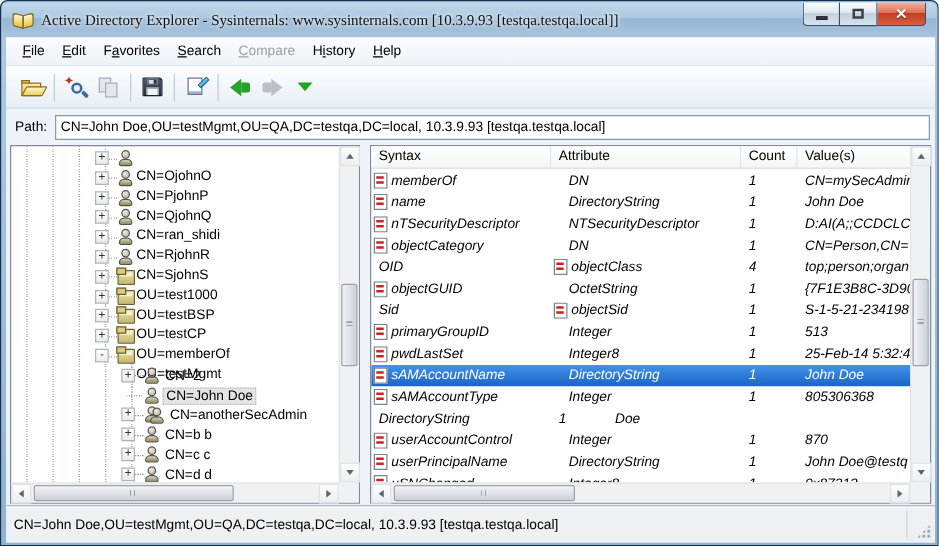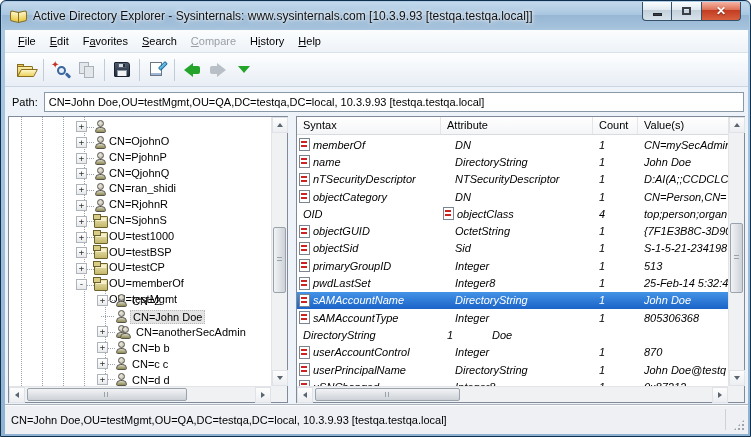--- a/index.html
+++ b/index.html
@@ -9,21 +9,21 @@
   .window { position:relative; width:751px; height:437px; background:linear-gradient(#aecbe5,#8fb2d2);
             border:1px solid #10304f; border-radius:6px 6px 0 0; overflow:hidden; }
   .titlebar { position:absolute; left:1px; right:1px; top:1px; height:28px;
               background:linear-gradient(#c3d9ec 0%, #a9c6e0 45%, #96b6d4 46%, #a8c4dd 100%);
               border-radius:5px 5px 0 0; display:flex; align-items:center; }
   .app-icon { width:18px; height:14px; margin:0 5px 0 8px; position:relative; }
   .app-icon .pg { position:absolute; top:2px; width:9px; height:11px; background:linear-gradient(#fdf6c9,#e8c93f);
                   border:1px solid #8a6d1d; }
   .app-icon .pg.l { left:0; transform:skewY(14deg); border-radius:3px 0 0 2px; }
   .app-icon .pg.r { left:8px; transform:skewY(-14deg); border-radius:0 3px 2px 0; }
-  .title-text { font-size:12px; color:#111; text-shadow:0 0 3px #ffffff, 0 0 6px #ffffff; white-space:nowrap; }
+  .title-text { font-size:12px; color:#111; text-shadow:0 0 3px #ffffff, 0 0 6px #ffffff; white-space:nowrap;font-family:Liberation Serif, serif; }
   .win-btns { position:absolute; top:0; right:8px; display:flex; }
   .wbtn { height:19px; border:1px solid #35506b; border-top:none; display:flex; align-items:center; justify-content:center;
           background:linear-gradient(#fbfdfe 0%,#dfe8ef 45%,#c3d0da 46%,#d7e2ea 100%); }
   .wbtn.min { width:30px; border-radius:0 0 0 4px; }
   .wbtn.max { width:29px; border-left:none; border-right:none; }
   .wbtn.close { width:40px; border-radius:0 0 4px 0;
           background:linear-gradient(#f5b3a2 0%,#dd6f55 45%,#c23c22 46%,#d8603f 100%); }
   .glyph-min { width:9px; height:3px; background:#3a3f46; border:1px solid #22262b; margin-top:6px; }
   .glyph-max { width:9px; height:8px; border:2px solid #3a3f46; background:transparent; }
   .glyph-close { color:#fff; font-size:12px; font-weight:bold; text-shadow:0 1px 1px #7a1d0d; }
@@ -490,25 +490,25 @@
           <div class="lv-row">
               <span class="cell a">
                 <span class="icon-attr"></span>
                 <span>objectGUID</span>
               </span>
               <span class="cell s">OctetString</span>
               <span class="cell c">1</span>
               <span class="cell v">{7F1E3B8C-3D90</span>
             </div>
           <div class="lv-row">
+              <span class="cell s">Sid</span>
               <span class="cell a">
                 <span class="icon-attr"></span>
                 <span>objectSid</span>
               </span>
-              <span class="cell s">Sid</span>
               <span class="cell c">1</span>
               <span class="cell v">S-1-5-21-234198</span>
             </div>
           <div class="lv-row">
               <span class="cell a">
                 <span class="icon-attr"></span>
                 <span>primaryGroupID</span>
               </span>
               <span class="cell s">Integer</span>
               <span class="cell c">1</span>

